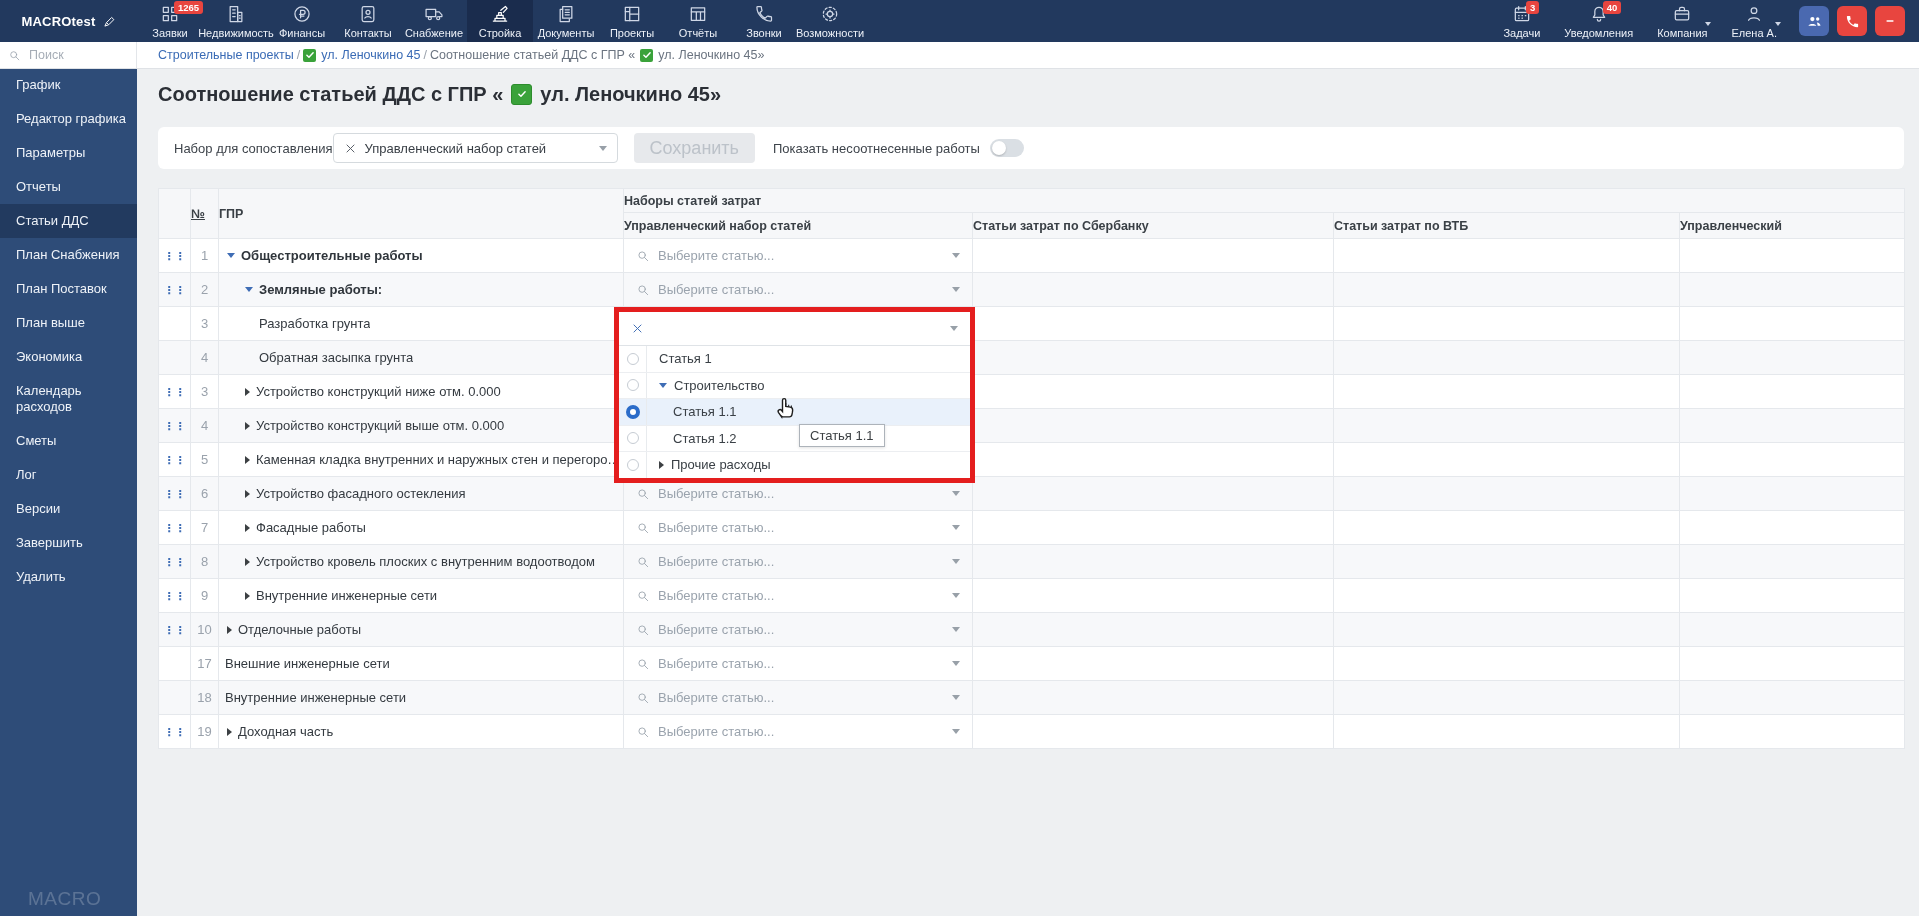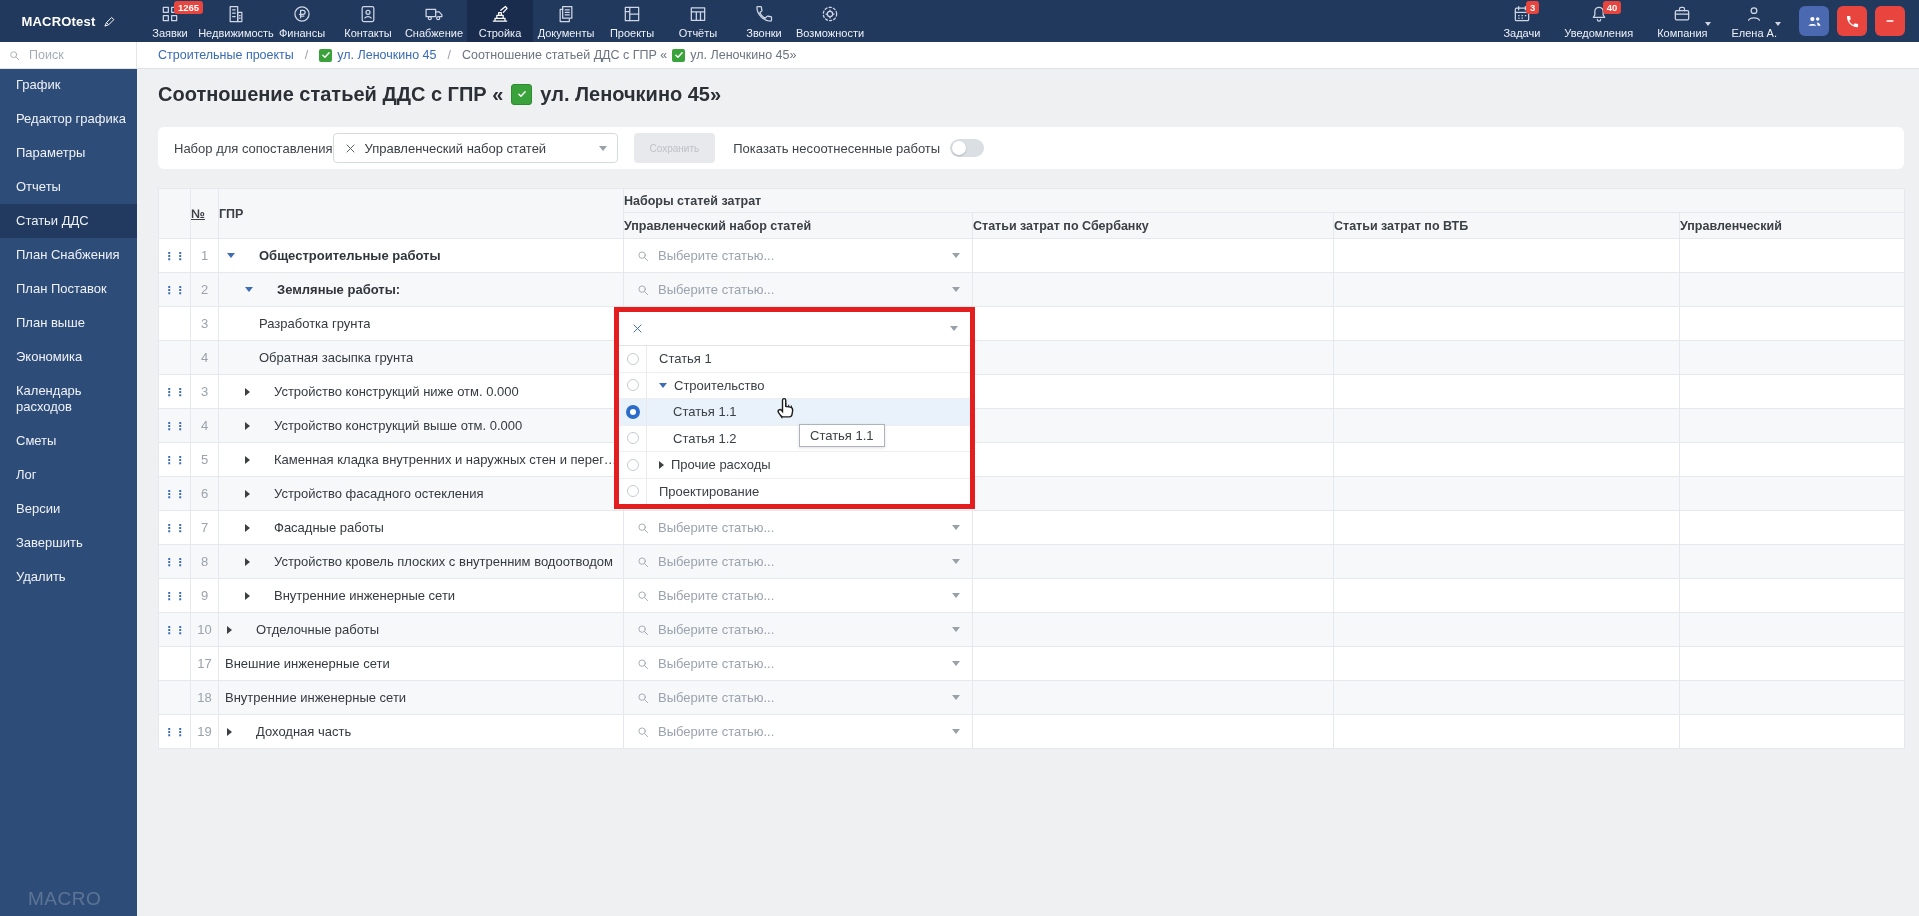--- a/index.html
+++ b/index.html
@@ -23,21 +23,21 @@
   .right-item{position:relative;display:flex;flex-direction:column;align-items:center;justify-content:center;gap:3px;color:#CFD7E6;padding:0 12px;cursor:pointer;}
   .mini-caret{width:0;height:0;border-left:3.5px solid transparent;border-right:3.5px solid transparent;border-top:4px solid #CFD7E6;position:absolute;top:22px;right:8px;}
   .act-buttons{display:flex;align-items:center;gap:8px;padding:0 14px 0 10px;}
   .act-btn{width:30px;height:30px;border-radius:6px;display:flex;align-items:center;justify-content:center;color:#fff;cursor:pointer;}
 
   
   .subbar{position:absolute;left:0;top:42px;width:1919px;height:26px;background:#fff;border-bottom:1px solid #DFE2E6;display:flex;z-index:9;}
   .side-search{width:137px;border-right:1px solid #E3E6EA;display:flex;align-items:center;gap:6px;padding:0 8px;box-sizing:border-box;color:#9AA3AD;}
   .side-search input{border:0;outline:none;width:100%;font-size:12.5px;font-family:inherit;color:#3a4046;}
   .side-search input::placeholder{color:#A6ADB6;}
-  .breadcrumb{display:flex;align-items:center;gap:11px;padding-left:21px;font-size:12.5px;}
+  .breadcrumb{display:flex;align-items:center;gap:3px;padding-left:21px;font-size:12.5px;}
   .crumb{color:#3A6BB5;cursor:pointer;display:flex;align-items:center;gap:5px;white-space:nowrap;}
   .crumb.current{color:#6B7480;cursor:default;}
   .crumb-sep{color:#9AA2AC;}
   .check-sm{width:13px;height:13px;border-radius:2px;background:#3AA23A;display:inline-flex;align-items:center;justify-content:center;color:#fff;flex:0 0 auto;}
 
   
   .sidebar{position:absolute;left:0;top:68px;bottom:0;width:137px;background:#2E4C78;z-index:8;}
   .sb-item{padding:9px 10px 9px 16px;font-size:13px;color:#EEF2F8;line-height:16px;cursor:pointer;}
   .sb-item.active{background:#223A5F;}
   .watermark{position:absolute;left:28px;bottom:6px;font-size:19px;letter-spacing:.5px;color:rgba(255,255,255,.22);}
@@ -46,41 +46,41 @@
   .main{position:absolute;left:137px;top:68px;right:0;bottom:0;}
   .page-title{margin:13px 0 0 21px;height:26px;display:flex;align-items:center;gap:8px;font-size:20px;font-weight:700;color:#2B2F36;}
   .check-lg{width:19px;height:19px;border-radius:3px;background:#3AA23A;border:1px solid #2D8C2D;display:inline-flex;align-items:center;justify-content:center;color:#fff;flex:0 0 auto;}
 
   .controls{margin:20px 15px 0 21px;height:42px;background:#fff;border-radius:6px;display:flex;align-items:center;padding:0 16px;box-sizing:border-box;}
   .ctrl-label{font-size:13px;color:#3E444B;}
   .ctrl-select{width:285px;height:30px;border:1px solid #D5DADE;border-radius:4px;display:flex;align-items:center;gap:8px;padding:0 10px;box-sizing:border-box;cursor:pointer;background:#fff;}
   .ctrl-select .val{font-size:13px;color:#383E45;}
   .caret{width:0;height:0;border-left:4px solid transparent;border-right:4px solid transparent;border-top:5px solid #98A0A8;}
   .ml-auto{margin-left:auto;}
-  .btn-save{margin-left:16px;height:30px;padding:0 16px;background:#E7E9EC;color:#BCC2C9;font-size:10px;border:0;border-radius:4px;display:flex;align-items:center;cursor:default;font-family:inherit;}
+  .btn-save{margin-left:16px;height:30px;padding:0 16px;background:#E7E9EC;color:#BCC2C9;font-size:18px;border:0;border-radius:4px;display:flex;align-items:center;cursor:default;font-family:inherit;}
   .toggle-label{margin-left:18px;font-size:13px;color:#3E444B;text-align:right;}
   .toggle{margin-left:10px;width:34px;height:18px;border-radius:9px;background:#DADFE4;position:relative;cursor:pointer;}
   .toggle .knob{position:absolute;left:2px;top:2px;width:14px;height:14px;border-radius:50%;background:#fff;box-shadow:0 1px 2px rgba(0,0,0,.2);}
 
   
   .grid-wrap{margin:19px 15px 0 21px;background:#fff;}
   table.grid{border-collapse:collapse;table-layout:fixed;width:1746px;}
   table.grid th,table.grid td{border:1px solid #E5E8EC;box-sizing:border-box;padding:0;}
   table.grid thead th{background:#F6F7F9;font-size:12.5px;font-weight:600;color:#3A4046;text-align:left;}
   th.h-group{padding-left:10px;height:24px;font-weight:400;}
   th.h-set{padding-left:10px;height:26px;font-weight:400;}
   th.h-num span{text-decoration:underline;}
   th.h-num,th.h-handle{text-align:center;}
   th.h-gpr{padding-left:8px;font-weight:400;}
   tbody td{height:34px;font-size:13px;}
   tbody tr:nth-child(even) td{background:#F7F8FA;}
   td.c-handle{text-align:center;color:#3F6DB5;font-weight:700;font-size:11px;letter-spacing:0;}
   .handle{cursor:grab;display:inline-block;line-height:1;}
   td.c-num{text-align:center;color:#9AA2AC;}
-  .gpr{display:flex;align-items:center;gap:24px;}
+  .gpr{display:flex;align-items:center;gap:6px;}
   .gpr.lvl0{padding-left:6px;}
   .gpr.lvl1{padding-left:8px;}
   .gpr.lvl2{padding-left:26px;}
   .gpr.lvl3{padding-left:40px;}
   .gpr-label{color:#343A40;white-space:nowrap;overflow:hidden;text-overflow:ellipsis;}
   .gpr-label.bold{font-weight:700;color:#2F353B;}
   .tri-down{width:0;height:0;border-left:4.5px solid transparent;border-right:4.5px solid transparent;border-top:5.5px solid #3F6DB5;cursor:pointer;flex:0 0 auto;}
   .tri-right{width:0;height:0;border-top:4.5px solid transparent;border-bottom:4.5px solid transparent;border-left:5.5px solid #3C4043;cursor:pointer;flex:0 0 auto;}
   .select-box{height:100%;display:flex;align-items:center;gap:8px;padding:0 12px;cursor:pointer;color:#9AA3AD;}
   .select-box .ph{font-size:13px;color:#9AA3AD;}
@@ -814,28 +814,20 @@
       </div>
       <div class="dd-opt">
         <span class="dd-radio-cell">
           <span class="radio"></span>
         </span>
         <div class="dd-lab lvl0">
           <span class="tri-right"></span>
           <span>Прочие расходы</span>
         </div>
       </div>
-      <div class="dd-opt">
-        <span class="dd-radio-cell">
-          <span class="radio"></span>
-        </span>
-        <div class="dd-lab lvl0">
-          <span>Проектирование</span>
-        </div>
-      </div>
     </div>
 </div>
 
 <div class="tooltip">Статья 1.1</div>
 
 <div class="cursor">
   <svg width="28" height="28" viewBox="0 0 24 24">
     <path d="M8.2 20.5c-.6-.8-1.7-2.4-2.6-3.7-.5-.8-.4-1.8.4-2.3.7-.5 1.6-.3 2.1.3l.9 1.1V6.2c0-.8.6-1.4 1.4-1.4s1.4.6 1.4 1.4v5.3l3.9.6c1.2.2 2 1.2 2 2.4 0 .5-.1 1.2-.2 1.9l-.4 2.2c-.2 1.1-1.1 1.9-2.2 1.9H9.4c-.5 0-.9-.2-1.2-.5z" fill="#fff" stroke="#1c1c1c" stroke-width="1.2"></path>
     <path d="M11.8 11.5v-3M14.3 12v-2M16.6 12.4v-1.6" stroke="#1c1c1c" stroke-width=".9" fill="none"></path>
   </svg>

